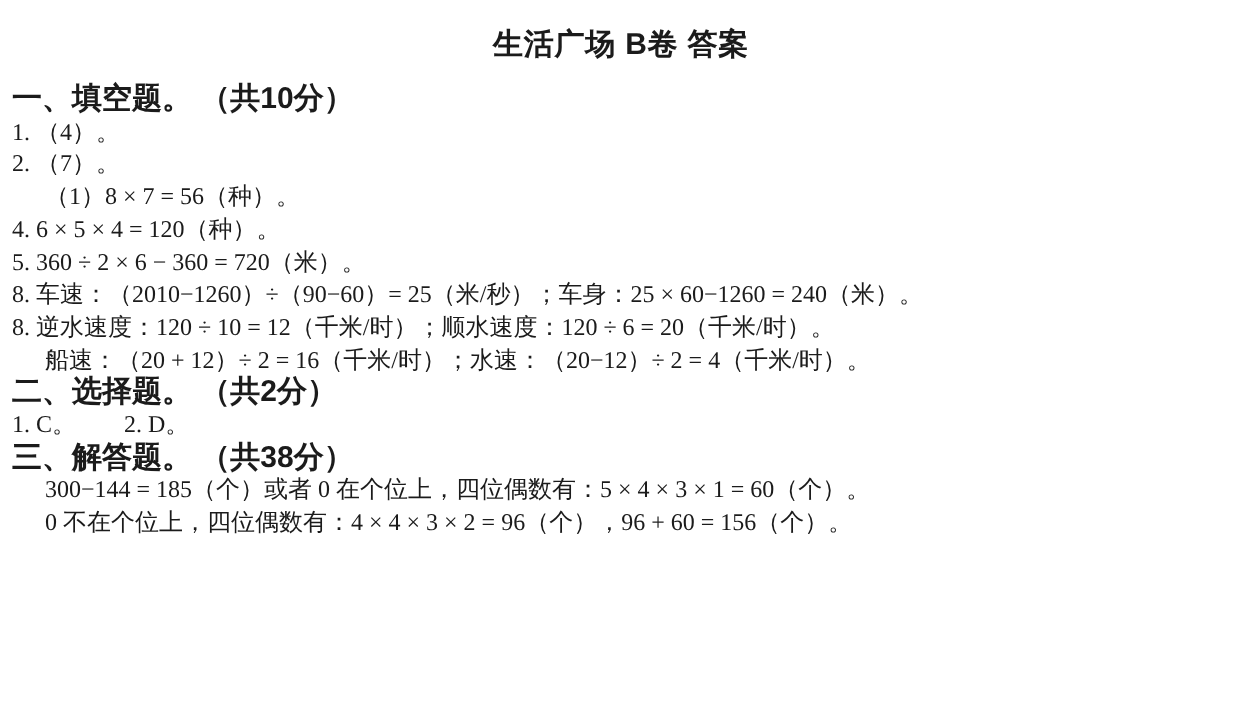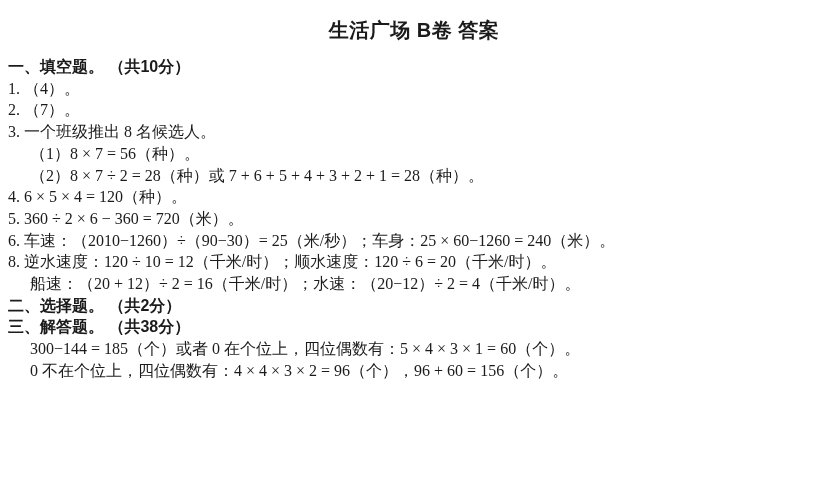--- a/index.html
+++ b/index.html
@@ -36,44 +36,43 @@
   }
   .line {
     white-space: pre-wrap;
   }
   .line.sub {
     padding-left: 22px;
   }
   .heading {
     font-family: "Liberation Sans", "DejaVu Sans", sans-serif;
     font-weight: bold;
-    font-size: 16px;
+    font-size: 20px;
   }
 </style>
 </head>
 <body>
 
 <div class="page">
 
   <h1 class="title">生活广场 B卷 答案</h1>
 
   <div class="doc-body">
 
     <div class="line heading">一、填空题。 （共10分）</div>
     <div class="line">1. （4）。</div>
     <div class="line">2. （7）。</div>
-    <div class="line">3. 一个班级推出 8 名候选人。</div>
     <div class="line sub">（1）8 × 7 = 56（种）。</div>
-    <div class="line sub">（2）8 × 7 ÷ 2 = 28（种）或 7 + 6 + 5 + 4 + 3 + 2 + 1 = 28（种）。</div>
     <div class="line">4. 6 × 5 × 4 = 120（种）。</div>
     <div class="line">5. 360 ÷ 2 × 6 − 360 = 720（米）。</div>
-    <div class="line">6. 车速：（2010−1260）÷（90−30）= 25（米/秒）；车身：25 × 60−1260 = 240（米）。</div>
+    <div class="line">8. 车速：（2010−1260）÷（90−60）= 25（米/秒）；车身：25 × 60−1260 = 240（米）。</div>
     <div class="line">8. 逆水速度：120 ÷ 10 = 12（千米/时）；顺水速度：120 ÷ 6 = 20（千米/时）。</div>
     <div class="line sub">船速：（20 + 12）÷ 2 = 16（千米/时）；水速：（20−12）÷ 2 = 4（千米/时）。</div>
 
     <div class="line heading">二、选择题。 （共2分）</div>
+    <div class="line">1. C。　　2. D。</div>
 
     <div class="line heading">三、解答题。 （共38分）</div>
     <div class="line sub">300−144 = 185（个）或者 0 在个位上，四位偶数有：5 × 4 × 3 × 1 = 60（个）。</div>
     <div class="line sub">0 不在个位上，四位偶数有：4 × 4 × 3 × 2 = 96（个），96 + 60 = 156（个）。</div>
 
   </div>
 </div>
 
 </body></html>

